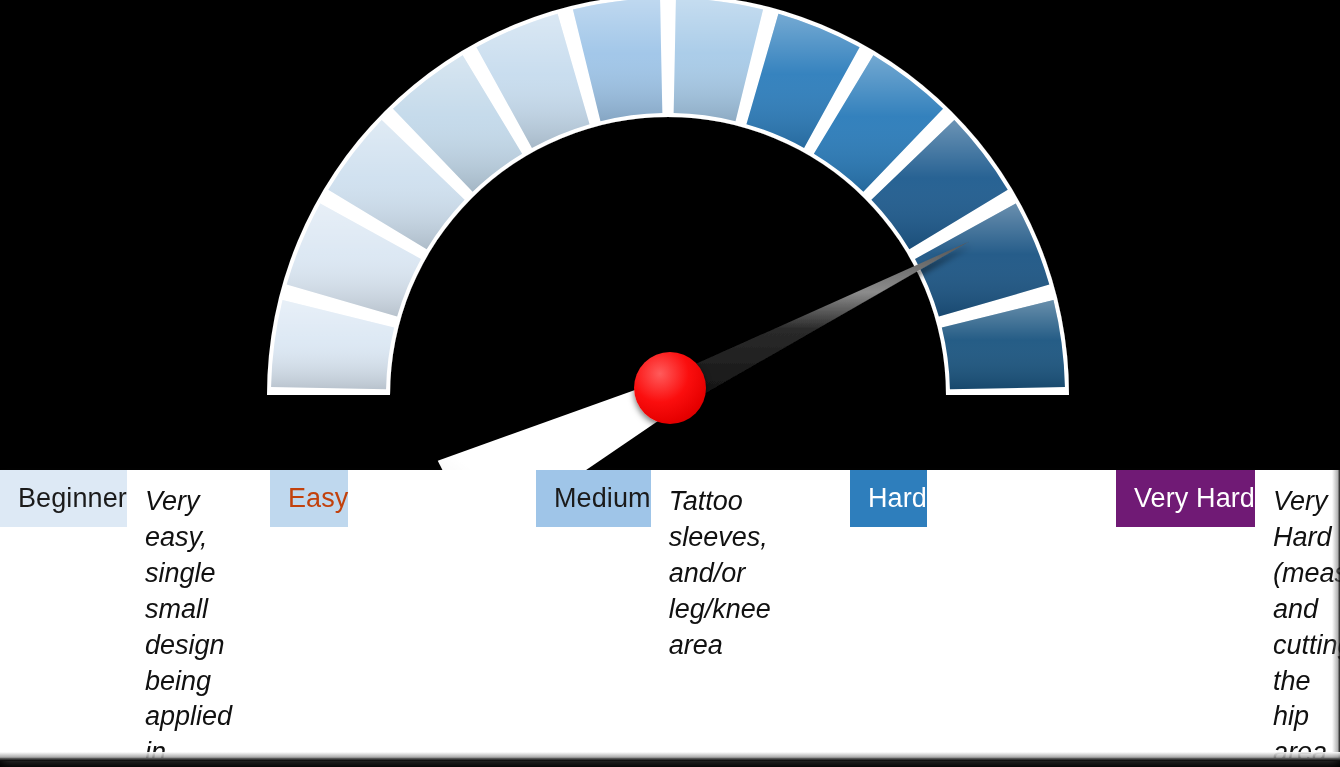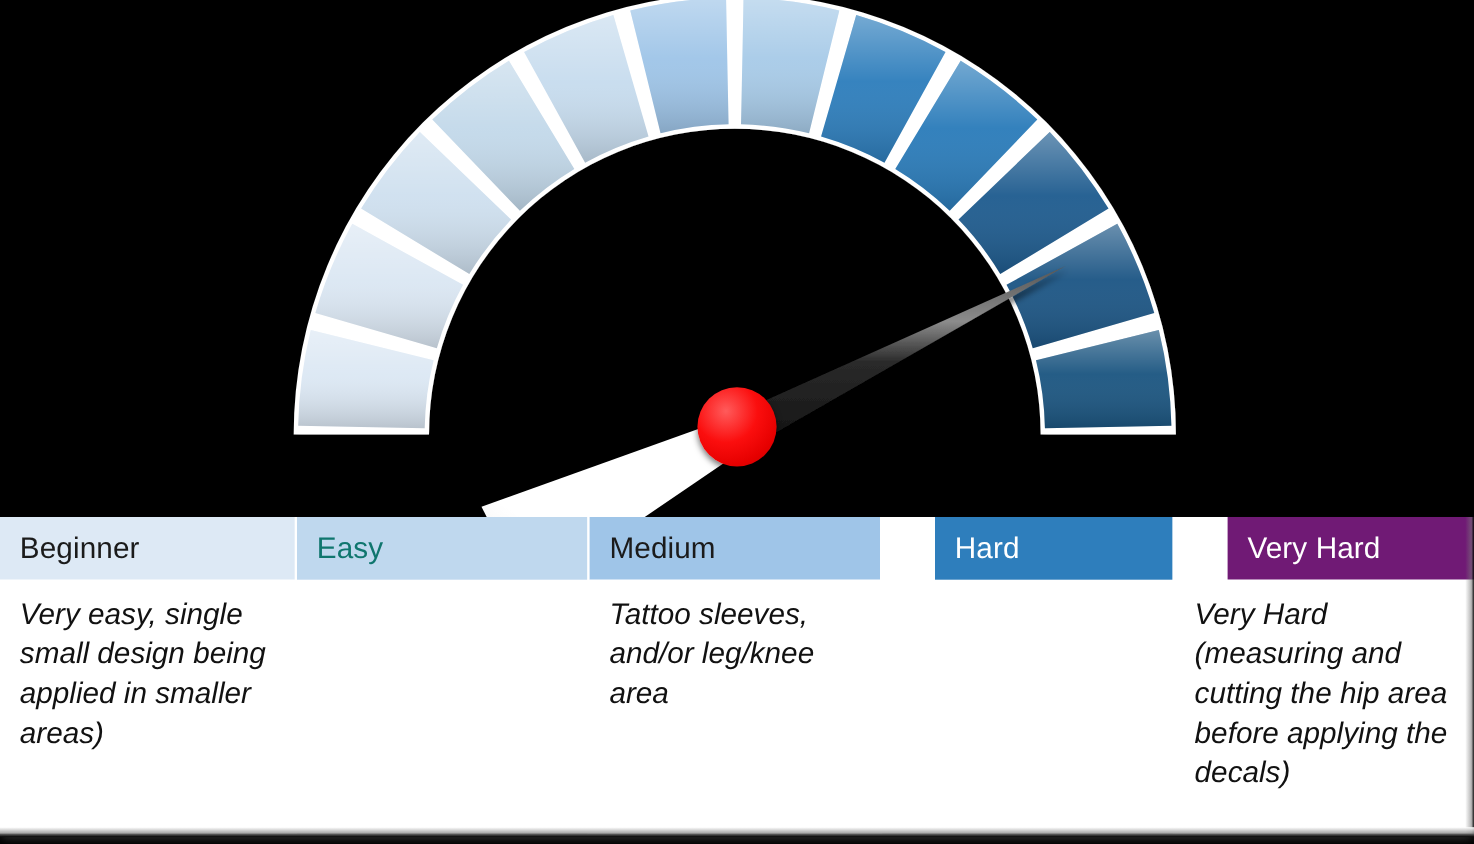--- a/index.html
+++ b/index.html
@@ -26,21 +26,21 @@
     box-shadow:0 3px 6px rgba(0,0,0,.55);
   }
 
   
   #table {
     position:absolute; left:0; top:470px; width:1340px; height:288px;
     background:#fff;
     box-shadow:0 6px 9px -2px rgba(255,255,255,.22);
   }
   #table-inner { display:flex; width:100%; height:100%; }
-  .col { display:flex; flex-direction:column; height:100%; position:relative; }
+  .col { display:flex; flex-direction:row; height:100%; position:relative; }
   .col + .col { border-left:2px solid #fff; }
 
   .hdr {
     height:57px; display:flex; align-items:center;
     padding:0 0 0 18px;
     font-size:27px; line-height:1;
     color:#1b1b1b; letter-spacing:.1px;
     white-space:nowrap;
   }
   .hdr.on-dark { color:#ffffff;margin-left:48px; }
@@ -161,21 +161,21 @@
 
   <div id="table">
     <div id="table-inner">
 
       <div class="col" style="width:268px">
         <div class="hdr" style="background: rgb(221, 233, 245); color: rgb(27, 27, 27);">Beginner</div>
         <div class="cell">Very easy, single small design being applied in smaller areas)</div>
       </div>
 
       <div class="col" style="width:266px">
-        <div class="hdr" style="background: rgb(191, 216, 238); color: #0f766e;">Easy</div>
+        <div class="hdr" style="background: rgb(191, 216, 238); color: #c2410c;">Easy</div>
       </div>
 
       <div class="col" style="width:266px">
         <div class="hdr" style="background: rgb(159, 197, 232); color: rgb(27, 27, 27);">Medium</div>
         <div class="cell">Tattoo sleeves, and/or leg/knee area</div>
       </div>
 
       <div class="col" style="width:266px">
         <div class="hdr on-dark" style="background: rgb(46, 126, 188); color: rgb(255, 255, 255);">Hard</div>
       </div>

